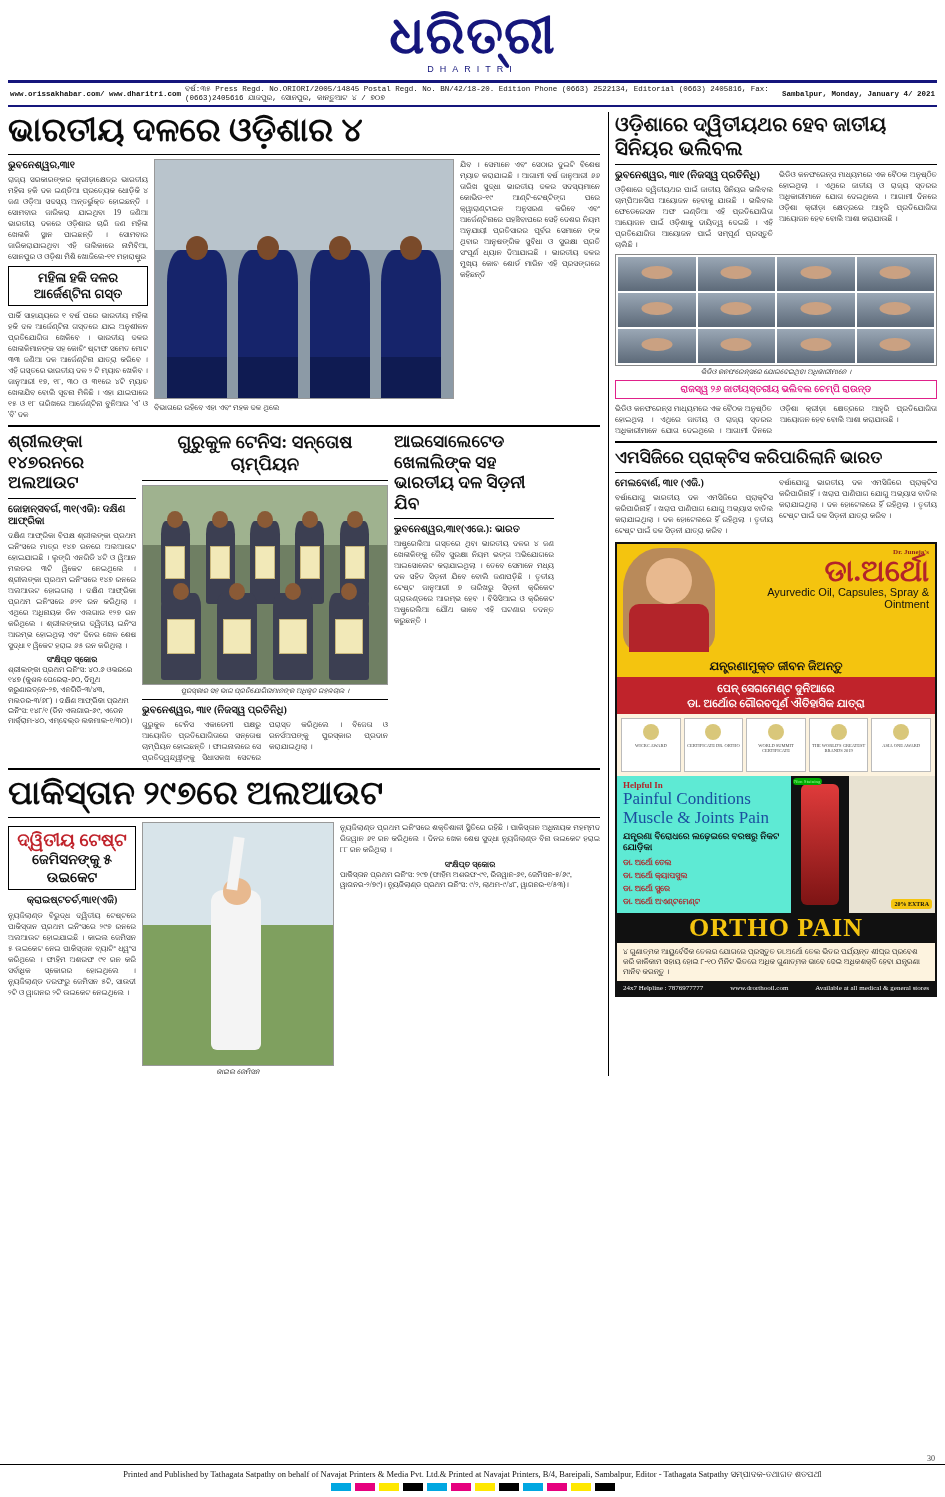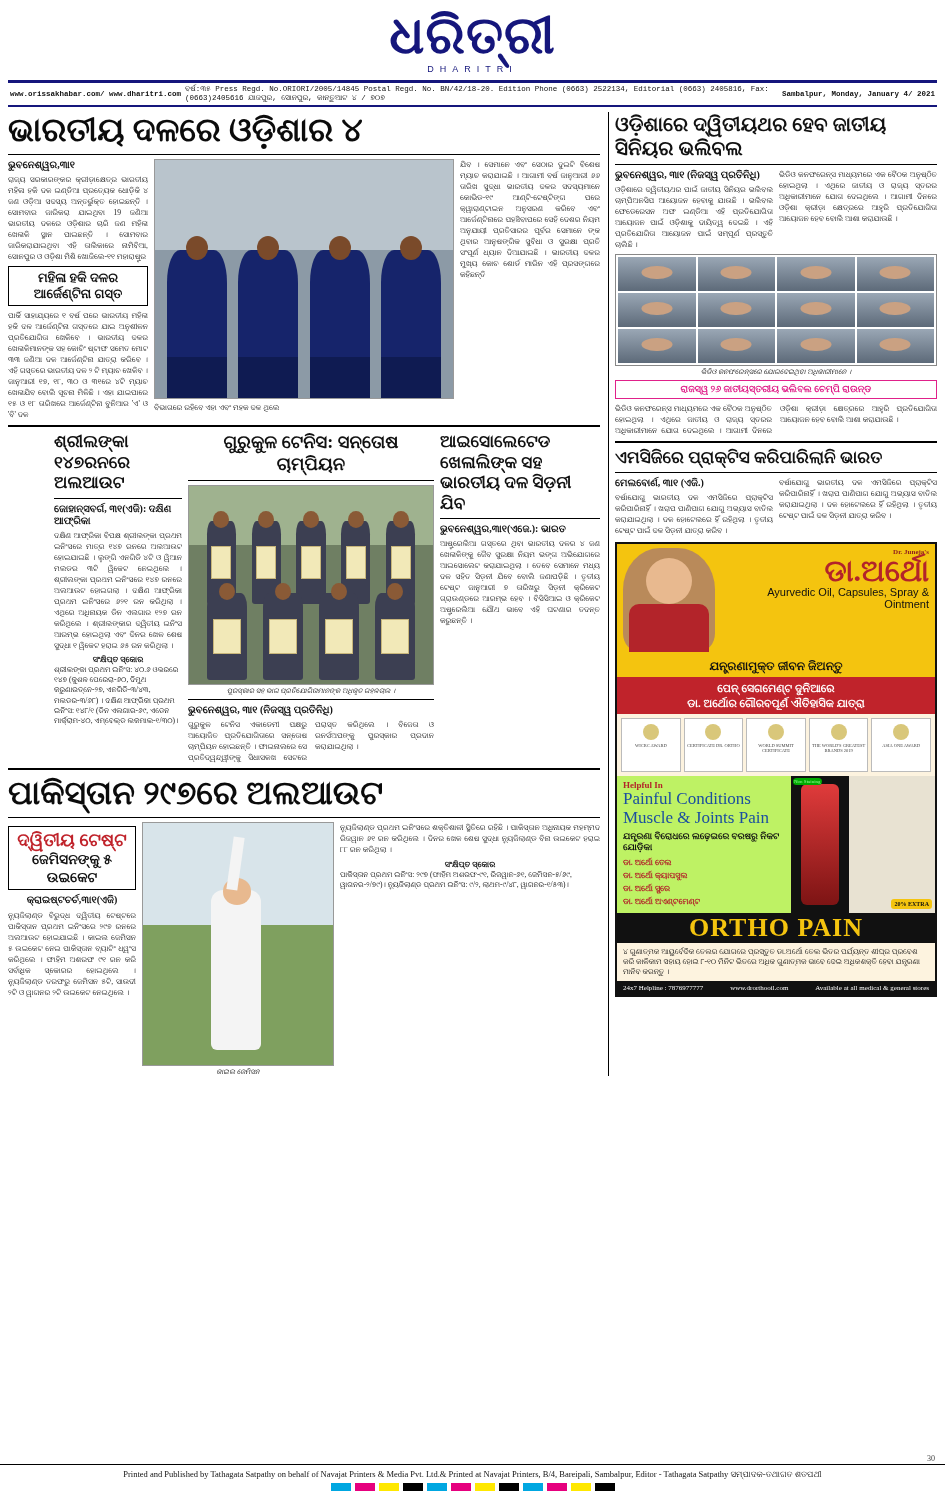--- a/index.html
+++ b/index.html
@@ -92,21 +92,21 @@
   }
 
   .box-hd { border:1px solid #000; padding:3px 4px; margin:4px 0; }
 
   .small-stats { font-size:7.4px; line-height:1.4; }
   .center { text-align:center; }
   .bold { font-weight:bold; }
 
   
   .ad {
-    border:2px solid #111; background:#bef264; margin-top:6px; position:relative; overflow:hidden;
+    border:2px solid #111; background:#5eead4; margin-top:6px; position:relative; overflow:hidden;
   }
   .ad-top { background:#f4c40f; padding:4px 6px; display:flex; align-items:flex-start; gap:6px; }
   .ad-man { width:92px; height:104px; background:#b98a5a; border-radius:40% 40% 18% 18%; position:relative; flex:none;}
   .ad-man::before{content:"";position:absolute;top:10px;left:50%;transform:translateX(-50%);width:46px;height:46px;border-radius:50%;background:#e8b98f;}
   .ad-man::after{content:"";position:absolute;bottom:0;left:6px;right:6px;height:48px;background:#b3242a;border-radius:10px 10px 0 0;}
   .ad-brand-wrap { flex:1; text-align:right; }
   .ad-tiny { font-size:7px; font-weight:bold; color:#8d1b1f; }
   .ad-brand { font-size:30px; font-weight:bold; color:#b3242a; line-height:1; }
   .ad-brand-sub { font-size:11px; color:#111; font-family:"Liberation Sans", sans-serif; }
   .ad-strip { background:#f4c40f; text-align:center; font-size:12px; font-weight:bold; color:#111; padding:3px;}
@@ -183,21 +183,21 @@
           </div>
 
           <div style="width:140px;">
             <div class="body-txt">ଯିବ । ସେମାନେ ଏବଂ ସେଠାର ଦୁଇଟି ବିଶେଷ ମ୍ୟାଚ କରାଯାଇଛି । ଆଗାମୀ ବର୍ଷ ଜାନୁଆରୀ ୬୬ ତାରିଖ ସୁଦ୍ଧା ଭାରତୀୟ ଦଳର ସଦସ୍ୟମାନେ କୋଭିଡ-୧୯ ଆଣ୍ଟି-ଟେଷ୍ଟିଙ୍ଗ ପରେ କ୍ୱାରାଣ୍ଟାଇନ ଅନୁସରଣ କରିବେ ଏବଂ ଆର୍ଜେଣ୍ଟିନାରେ ପହଞ୍ଚିବାପରେ ସେହି ଦେଶର ନିୟମ ଅନୁଯାୟୀ ପ୍ରତିସାରର ପୂର୍ବର ସେମାନେ ଙ୍କ ଥିବାର ଆନୁଷଙ୍ଗିକ ସୁବିଧା ଓ ସୁରକ୍ଷା ପ୍ରତି ସଂପୂର୍ଣ ଧ୍ୟାନ ଦିଆଯାଇଛି । ଭାରତୀୟ ଦଳର ମୁଖ୍ୟ କୋଚ ଶୋର୍ଡ ମାରିନ ଏହି ପ୍ରସଙ୍ଗରେ କହିଛନ୍ତି</div>
           </div>
         </div>
       </div>
 
       <div class="hr-blk2"></div>
 
-      <div style="display:flex; gap:6px;justify-content:flex-end;">
+      <div style="display:flex; gap:6px;">
 
         <div style="width:128px;">
           <div class="hl-3">ଶ୍ରୀଲଙ୍କା ୧୪୭ରନରେ ଅଲଆଉଟ</div>
           <div class="hr-blk"></div>
           <div class="dateline">ଜୋହାନ୍ସବର୍ଗ, ୩୧(ଏଜି): ଦକ୍ଷିଣ ଆଫ୍ରିକା</div>
           <div class="body-txt" style="margin-top:3px;">ଦକ୍ଷିଣ ଆଫ୍ରିକା ବିପକ୍ଷ ଶ୍ରୀଲଙ୍କା ପ୍ରଥମ ଇନିଂସରେ ମାତ୍ର ୧୪୭ ରନରେ ଅଲଆଉଟ ହୋଇଯାଇଛି । ଲୁଙ୍ଗି ଏନଗିଡି ୪ଟି ଓ ୱିଆନ ମଲଡର ୩ଟି ୱିକେଟ ନେଇଥିଲେ । ଶ୍ରୀଲଙ୍କା ପ୍ରଥମ ଇନିଂସରେ ୧୪୭ ରନରେ ଅଲଆଉଟ ହୋଇଗଲା । ଦକ୍ଷିଣ ଆଫ୍ରିକା ପ୍ରଥମ ଇନିଂସରେ ୬୨୧ ରନ କରିଥିଲା । ଏଥିରେ ଅଧିନାୟକ ଡିନ ଏଲଗାର ୧୨୭ ରନ କରିଥିଲେ । ଶ୍ରୀଲଙ୍କାର ଦ୍ୱିତୀୟ ଇନିଂସ ଆରମ୍ଭ ହୋଇଥିଲା ଏବଂ ଦିନର ଖେଳ ଶେଷ ସୁଦ୍ଧା ୧ ୱିକେଟ ହରାଇ ୬୫ ରନ କରିଥିଲା ।</div>
           <div class="bold center" style="font-size:8px;margin-top:4px;">ସଂକ୍ଷିପ୍ତ ସ୍କୋର</div>
           <div class="small-stats">ଶ୍ରୀଲଙ୍କା ପ୍ରଥମ ଇନିଂସ: ୪୦.୬ ଓଭରରେ ୧୪୭ (କୁଶଳ ପେରେରା-୬୦, ଦିମୁଥ କରୁଣାରତ୍ନେ-୨୭, ଏନଗିଡି-୩/୪୩, ମଲଡର-୩/୬୮) । ଦକ୍ଷିଣ ଆଫ୍ରିକା ପ୍ରଥମ ଇନିଂସ: ୧୪୮/୧ (ଡିନ ଏଲଗାର-୬୯, ଏଡେନ ମାର୍କ୍ରାମ-୪୦, ଏମ୍ବେଲ୍ଡ ଲକମାଲ-୧/୩୦)।</div>
         </div>
 

